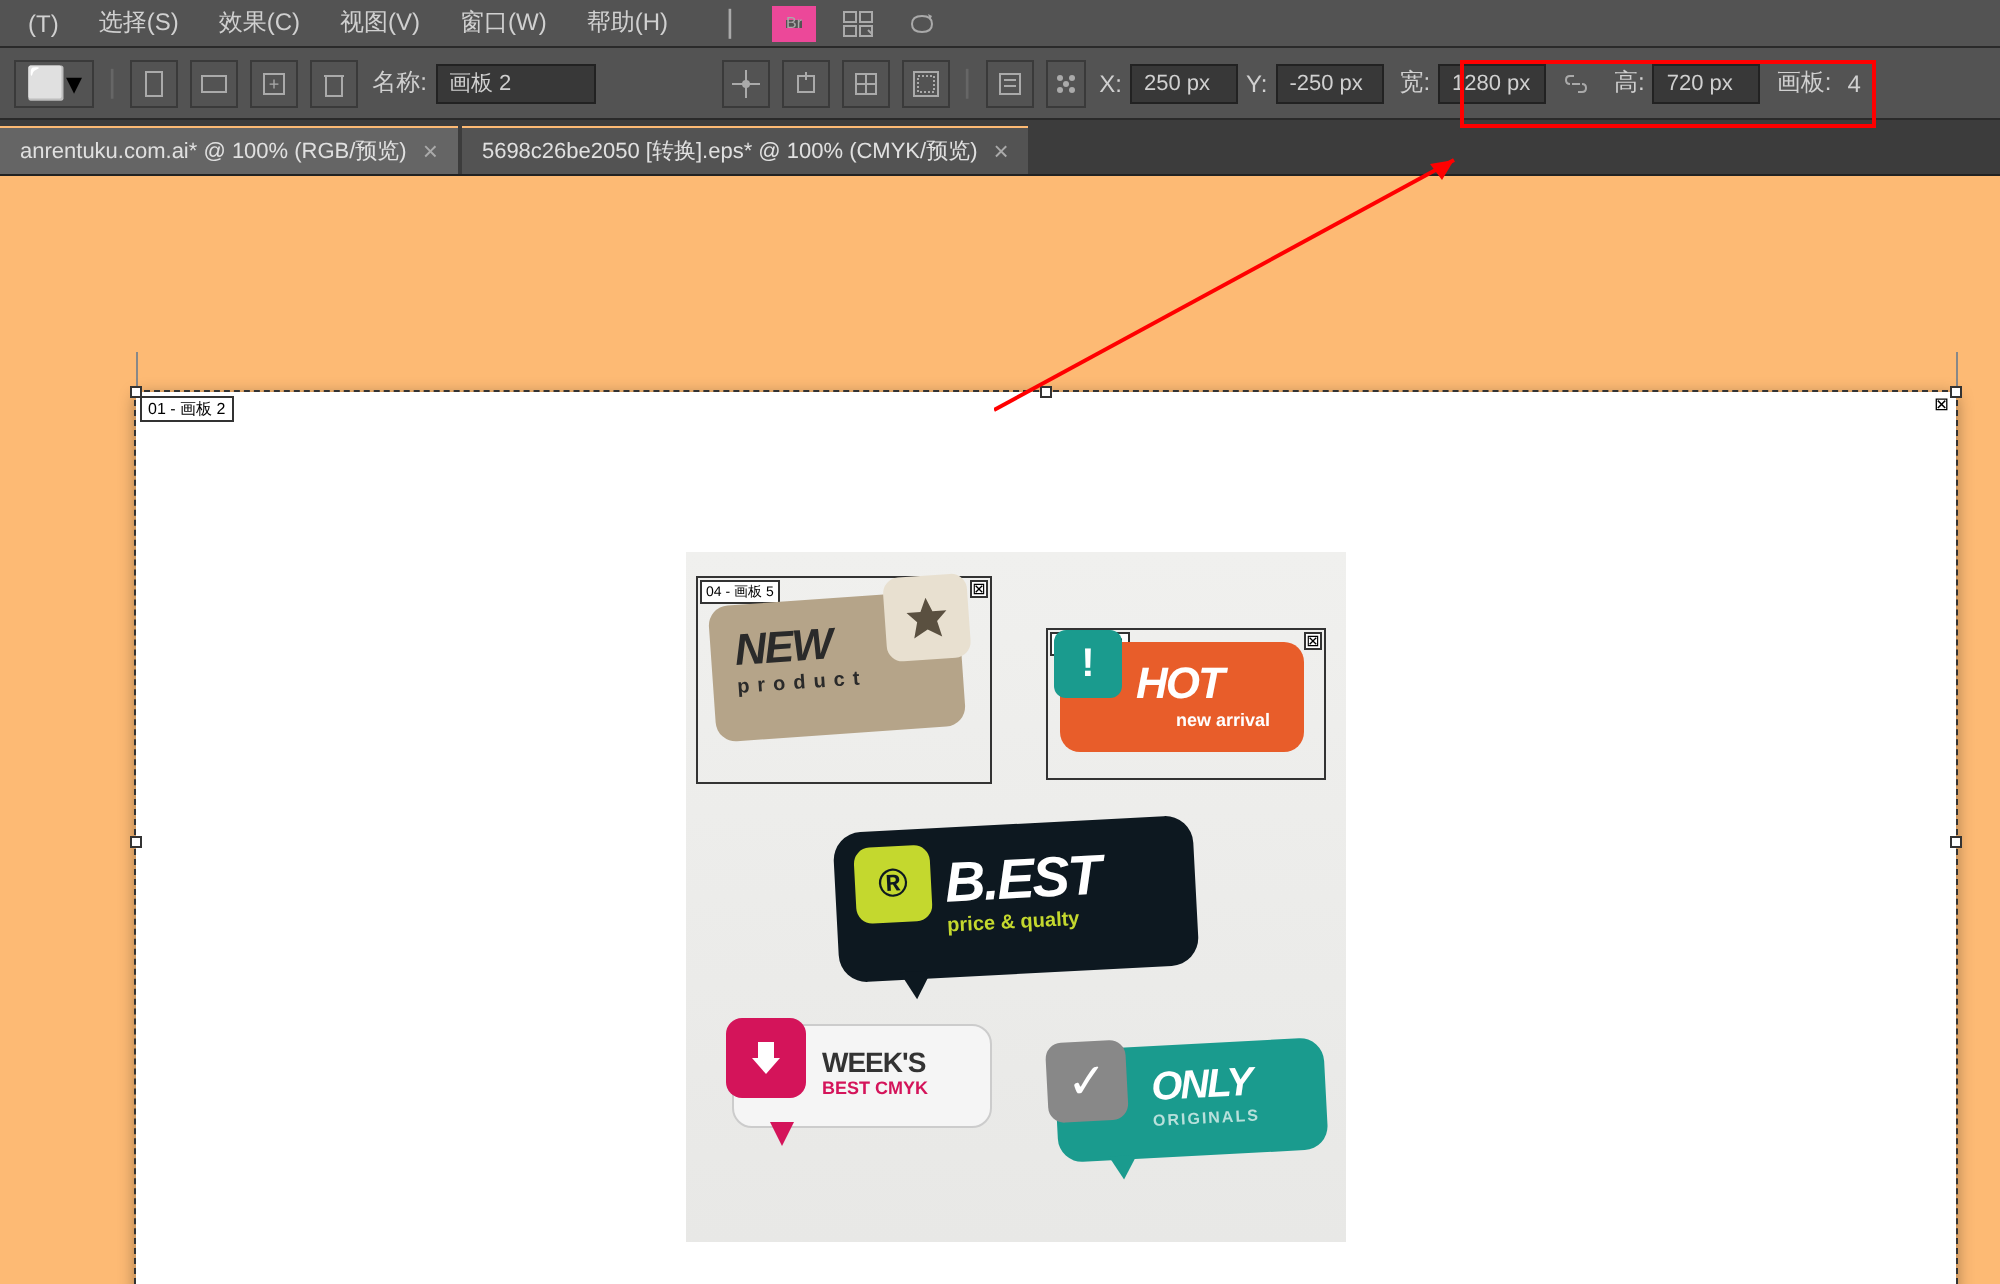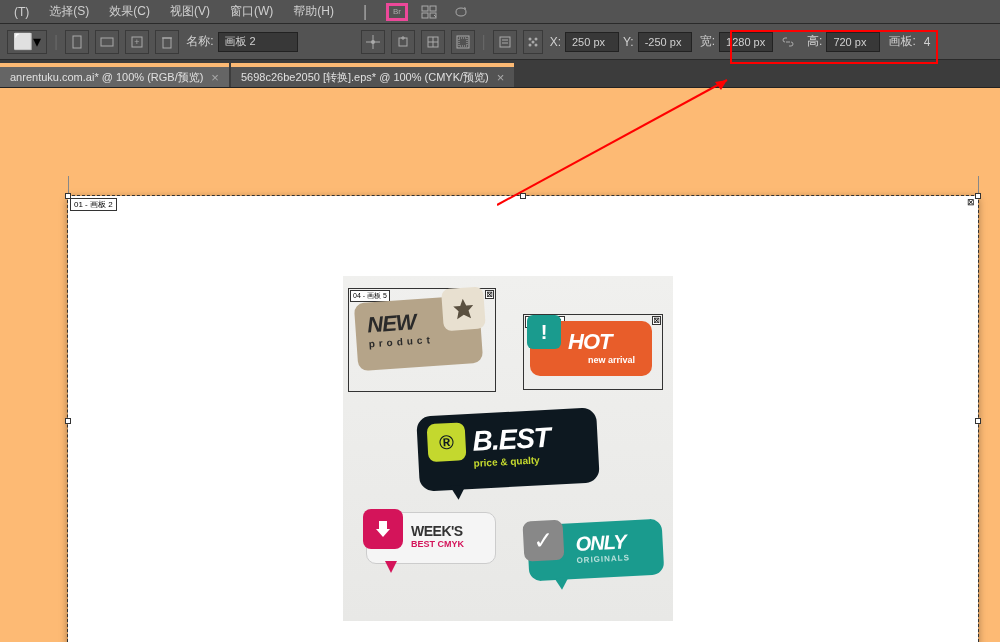--- a/index.html
+++ b/index.html
@@ -16,21 +16,21 @@
     
     .options-bar { height: 36px; background: #535353; display: flex; align-items: center; padding: 0 4px; border-bottom: 1px solid #2a2a2a; position: relative; }
     .opt-btn { width: 24px; height: 24px; background: #535353; border: 1px solid #3a3a3a; margin: 0 3px; display: inline-flex; align-items: center; justify-content: center; cursor: pointer; }
     .opt-label { color: #d0d0d0; font-size: 12px; margin: 0 4px; }
     .opt-input { background: #383838; border: 1px solid #222; color: #d0d0d0; font-size: 11px; padding: 2px 6px; width: 60px; height: 20px; }
     .opt-input-sm { width: 54px; }
     .name-input { width: 80px; }
     
     
     .tabs { height: 28px; background: #3c3c3c; display: flex; align-items: flex-end; border-bottom: 1px solid #222; }
-    .tab { height: 24px; background: #656565; color: #e0e0e0; font-size: 11px; padding: 4px 10px; margin-right: 2px; display: flex; align-items: center; border-top: 4px solid #fdba74; }
+    .tab { height: 24px; background: #656565; color: #e0e0e0; font-size: 11px; padding: 4px 10px; margin-right: 2px; display: flex; align-items: center; border-top: 1px solid #fdba74; }
     .tab.active { background: #535353; }
     .tab-close { margin-left: 8px; color: #aaa; cursor: pointer; font-size: 13px; }
     
     
     .canvas-area { position: absolute; top: 88px; left: 0; right: 0; bottom: 0; background: #fdba74; overflow: hidden; }
     
     
     .artboard-container { position: absolute; top: 108px; left: 68px; width: 910px; height: auto; }
     .selection-bounds { position: absolute; top: -1px; left: -1px; right: -1px; bottom: -1px; border: 1px dashed #333; }
     .artboard { width: 910px; height: 450px; background: #fff; box-shadow: 0 2px 8px rgba(0,0,0,0.4); position: relative; }
@@ -104,21 +104,21 @@
 <body>
 
 <div class="menu-bar">
   <span class="menu-item">(T)</span>
   <span class="menu-item">选择(S)</span>
   <span class="menu-item">效果(C)</span>
   <span class="menu-item">视图(V)</span>
   <span class="menu-item">窗口(W)</span>
   <span class="menu-item">帮助(H)</span>
   <span class="menu-icon">|</span>
-  <span class="menu-icon" style="border:3px solid #ec4899;font-size:8px;padding:1px 3px;">Br</span>
+  <span class="menu-icon" style="border:7px solid #ec4899;font-size:8px;padding:1px 3px;">Br</span>
   <span class="menu-icon">
     <svg width="16" height="14" viewBox="0 0 16 14">
         <rect x="1" y="1" width="6" height="5" fill="none" stroke="#aaa"></rect>
         <rect x="9" y="1" width="6" height="5" fill="none" stroke="#aaa"></rect>
         <rect x="1" y="8" width="6" height="5" fill="none" stroke="#aaa"></rect>
         <rect x="9" y="8" width="6" height="5" fill="none" stroke="#aaa"></rect>
         <path d="M13 10 L15 12" stroke="#aaa"></path>
       </svg>
   </span>
   <span class="menu-icon">

